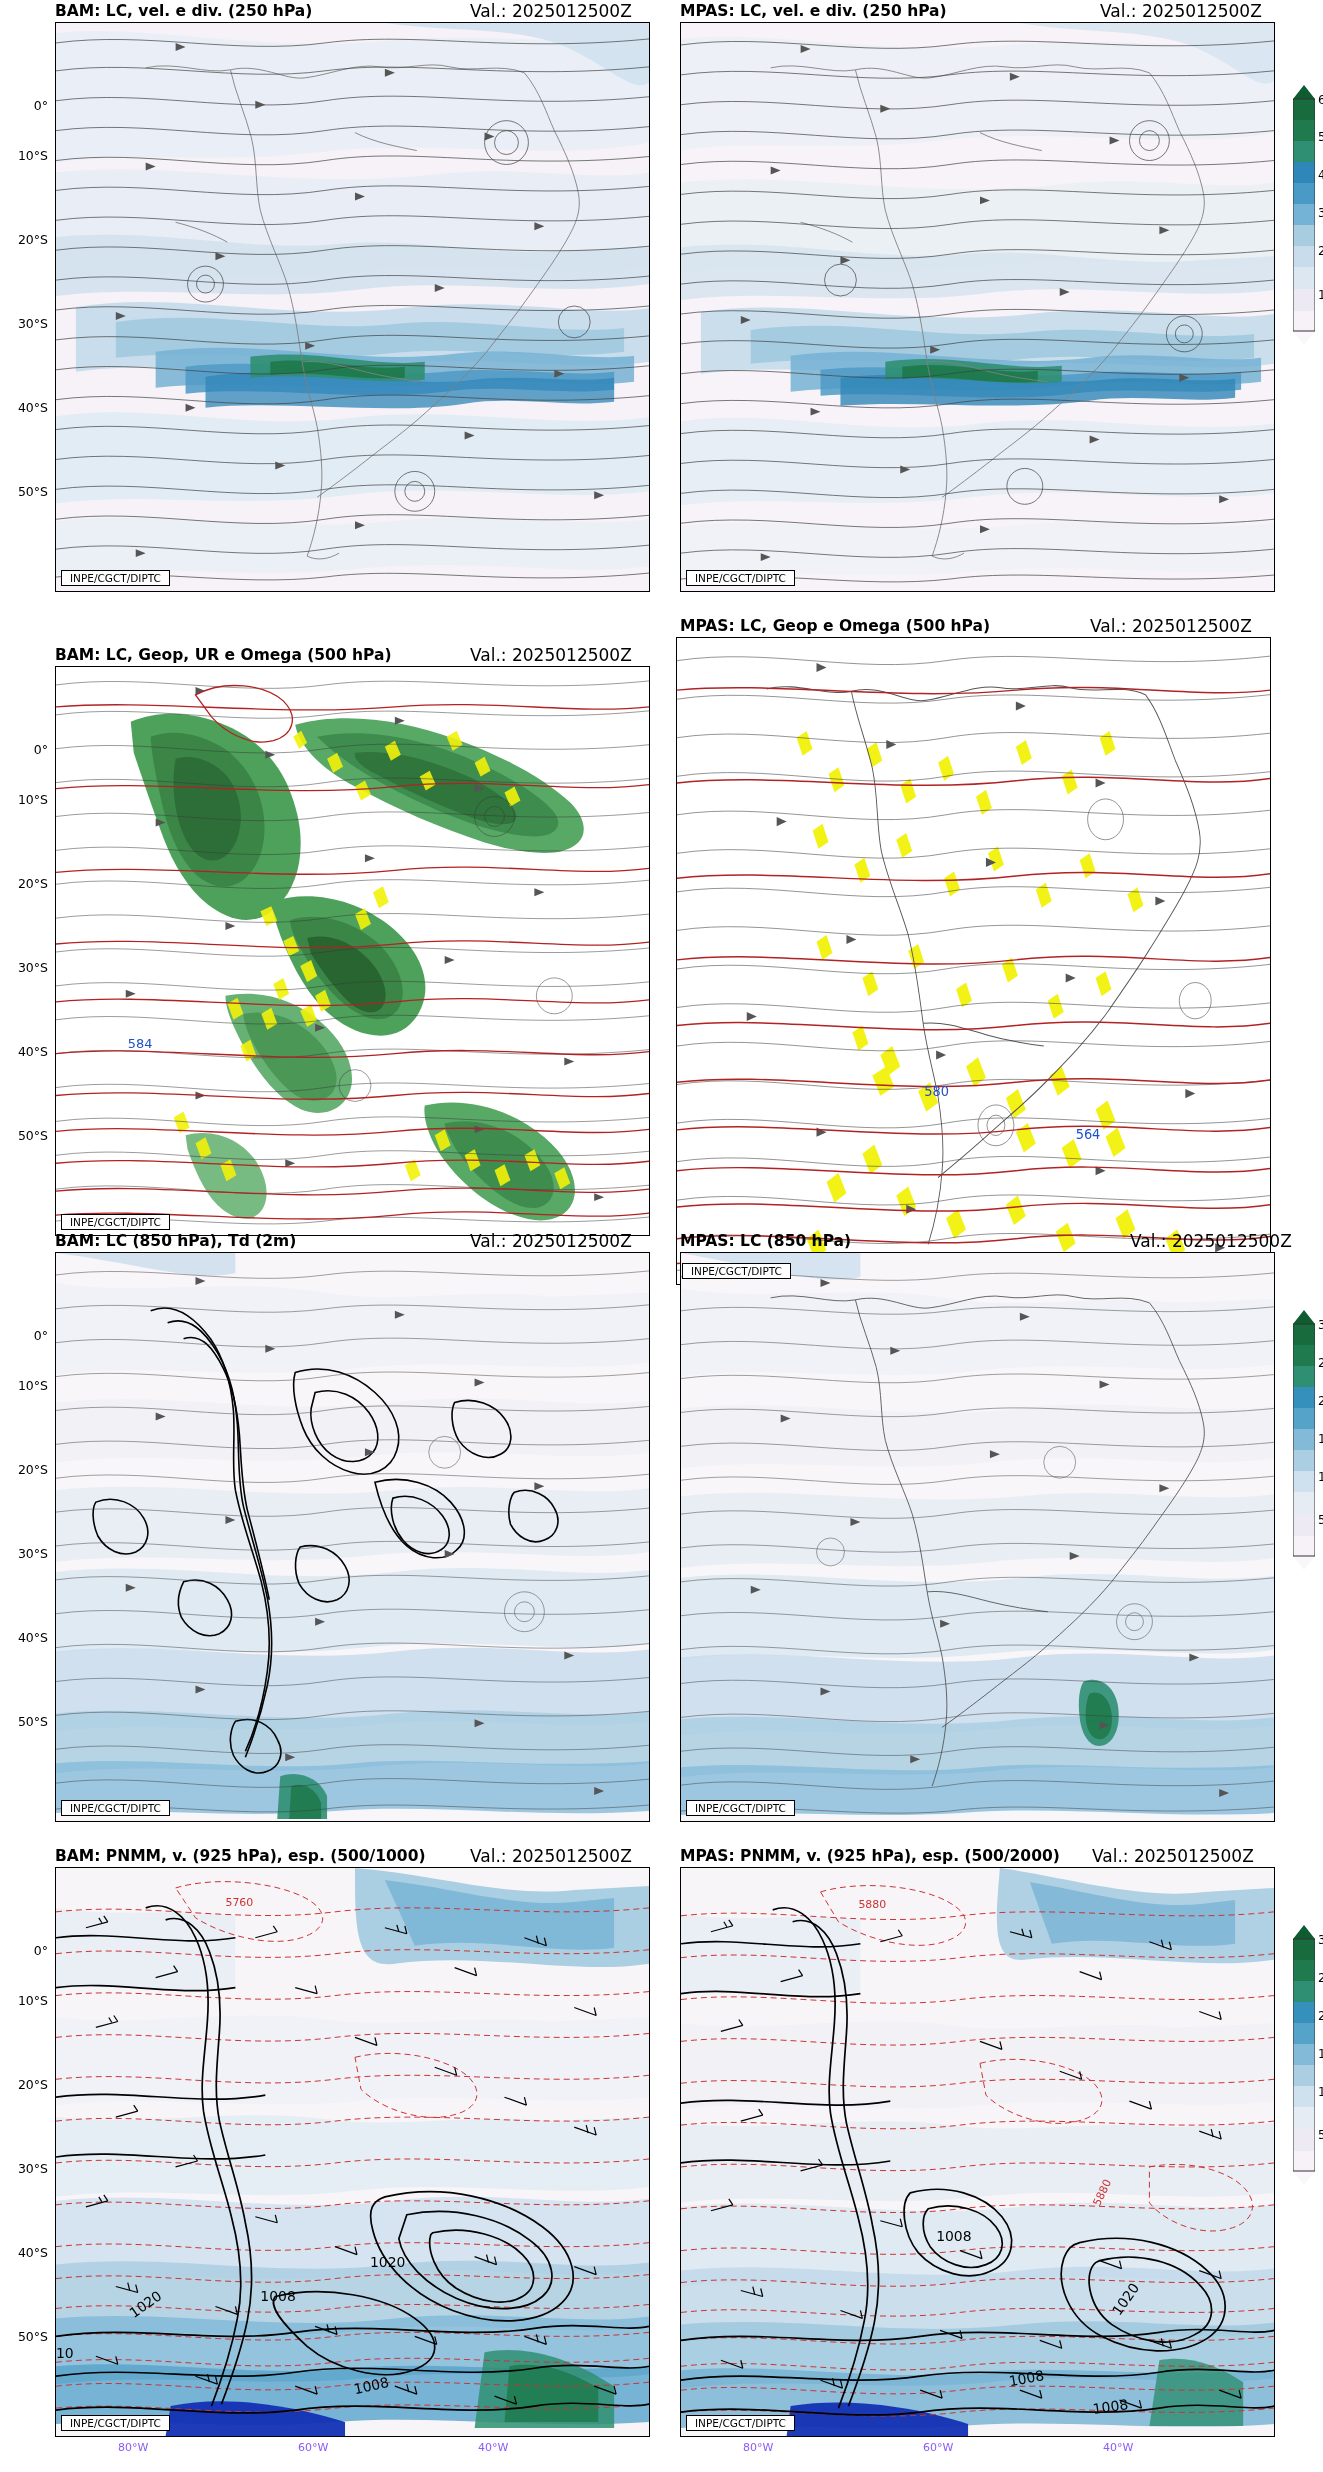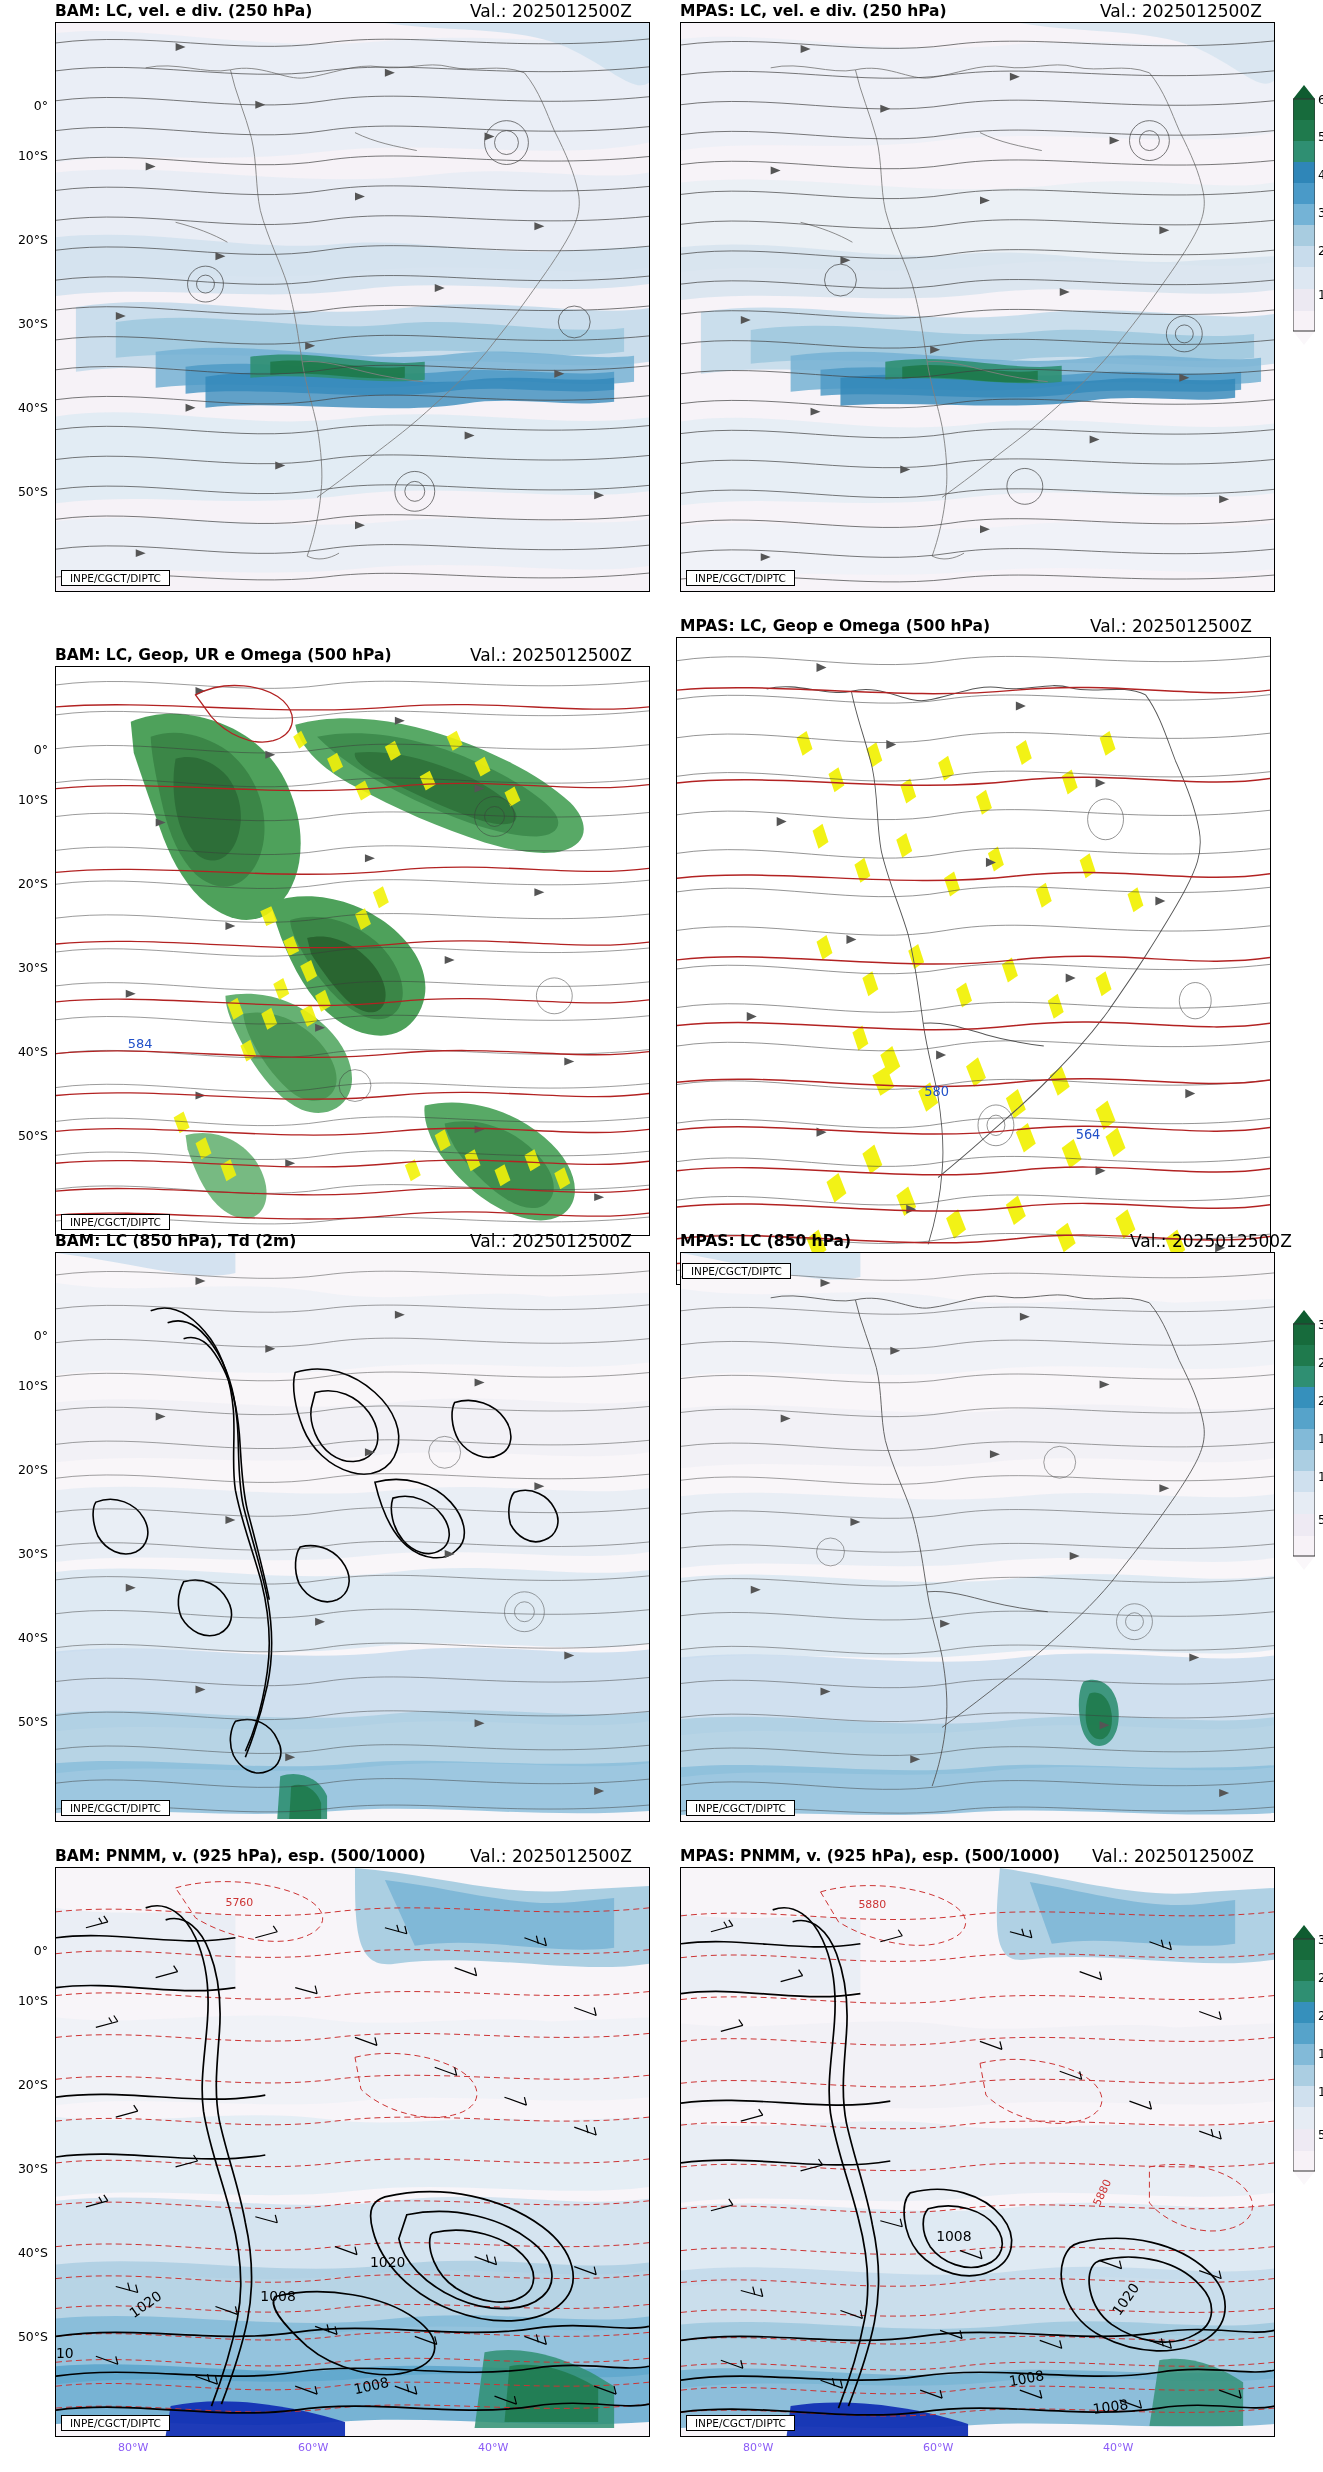--- a/index.html
+++ b/index.html
@@ -903,21 +903,21 @@
   <div class="ytick" style="left:0px;top:316px;width:48px;">30°S</div>
   <div class="ytick" style="left:0px;top:400px;width:48px;">40°S</div>
   <div class="ytick" style="left:0px;top:484px;width:48px;">50°S</div>
 
   <div class="xtick" style="left:118px;top:596px;">80°W</div>
   <div class="xtick" style="left:298px;top:596px;">60°W</div>
   <div class="xtick" style="left:478px;top:596px;">40°W</div>
 </div>
 
 <div class="panel" style="left:660px;top:1845px;width:663px;height:627px;">
-  <div class="panel-title" style="left:20px;top:2px;">MPAS: PNMM, v. (925 hPa), esp. (500/1000)</div>
+  <div class="panel-title" style="left:20px;top:2px;">MPAS: PNMM, v. (925 hPa), esp. (500/2000)</div>
   <div class="panel-valid" style="left:432px;">Val.: 2025012500Z</div>
 
   <div class="map" style="left:20px;top:22px;width:595px;height:570px;">
     <svg class="layer" viewBox="0 0 595 570" preserveAspectRatio="none">
       <rect x="0" y="0" width="595" height="570" fill="#f8f5f9"></rect>
       <path d="M320,0 C390,10 460,32 525,24 L595,20 L595,92 C520,104 430,82 345,92 C312,96 315,56 320,0 Z" fill="#9ec8de" opacity="0.8"></path>
       <path d="M350,14 C410,24 468,42 524,36 L556,32 L556,76 C500,84 432,66 372,76 Z" fill="#76b2d4" opacity="0.75"></path>
       <path d="M0,46 C60,56 120,44 180,52 L180,124 C110,132 60,118 0,126 Z" fill="#e6ecf4" opacity="0.8"></path>
       <path d="M0,156 C90,166 180,146 270,158 C340,168 420,152 495,160 L595,156 L595,234 C500,244 400,228 300,238 C200,248 90,230 0,242 Z" fill="#f1f0f6" opacity="0.85"></path>
       <path d="M0,256 C90,266 180,246 270,258 C340,268 420,252 495,260 L595,256 L595,326 C500,338 400,318 300,330 C200,342 90,324 0,336 Z" fill="#e6ecf4" opacity="0.85"></path>

